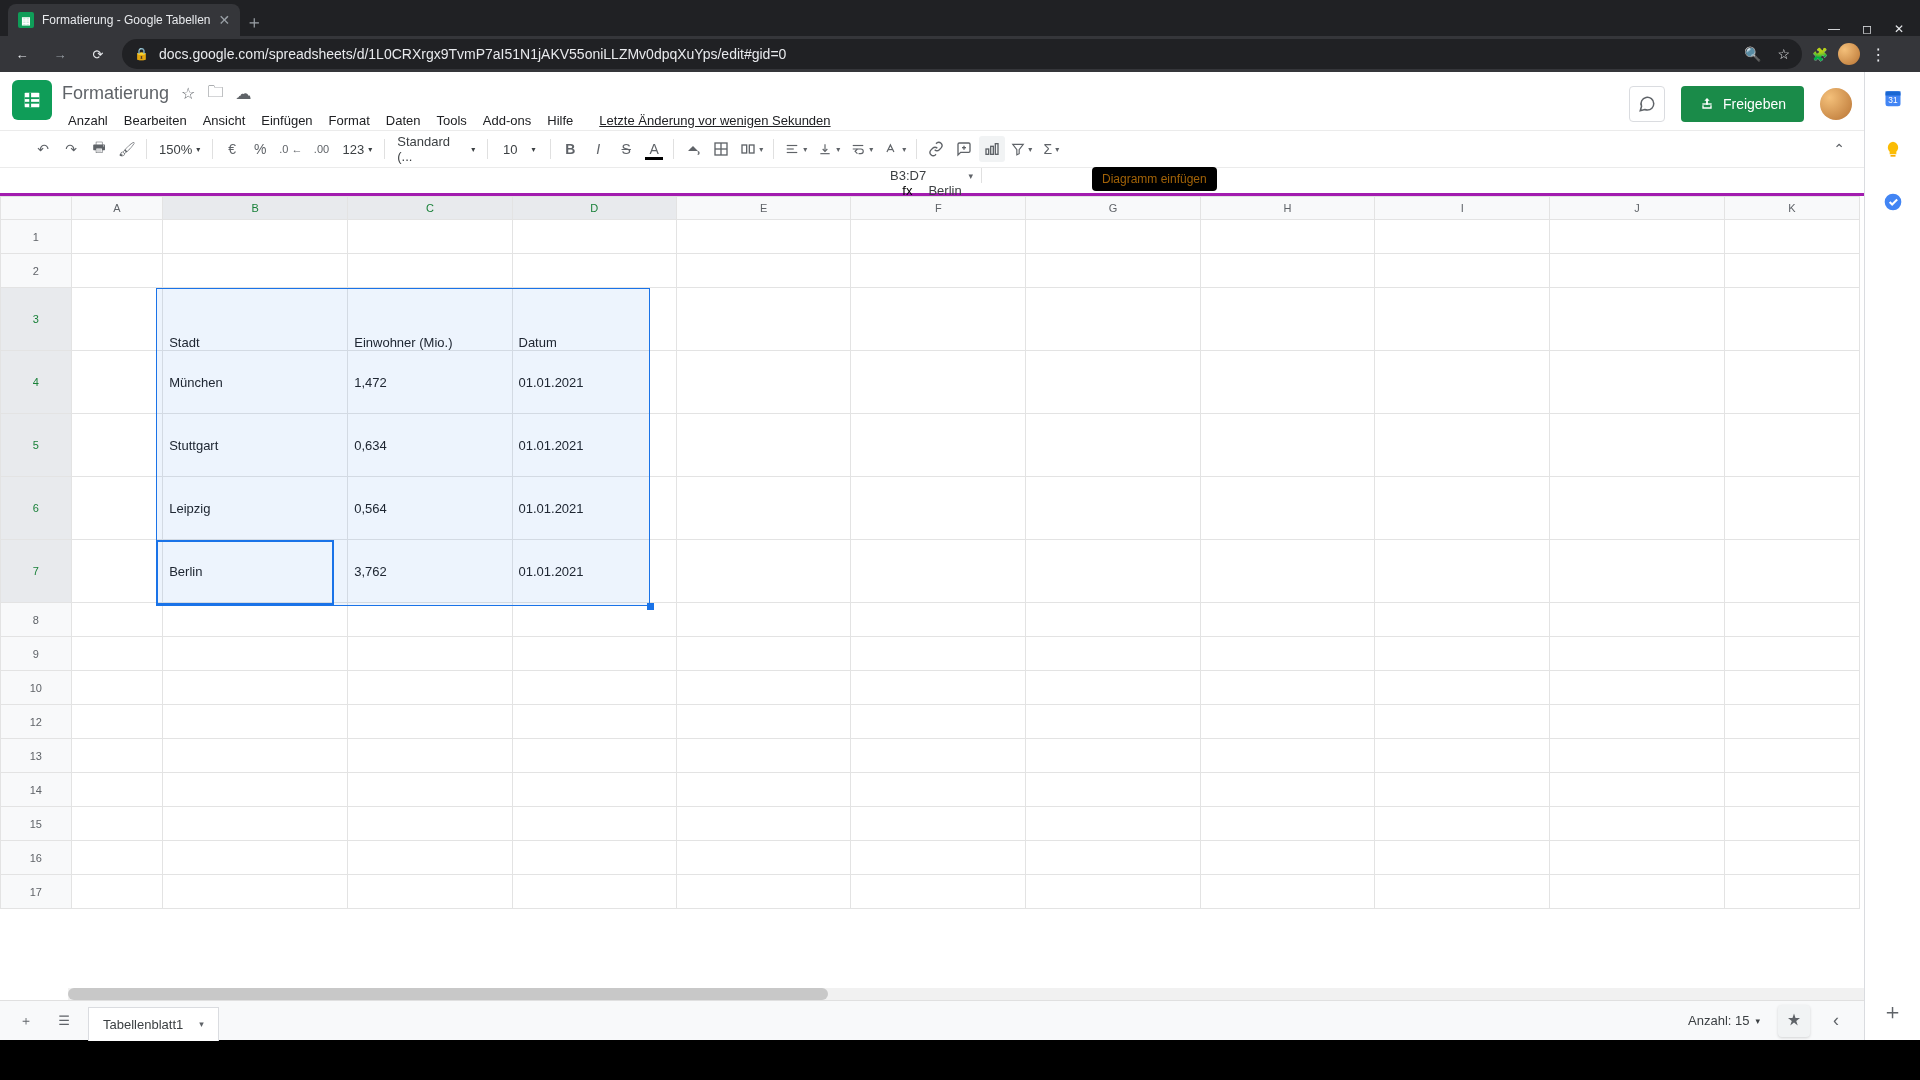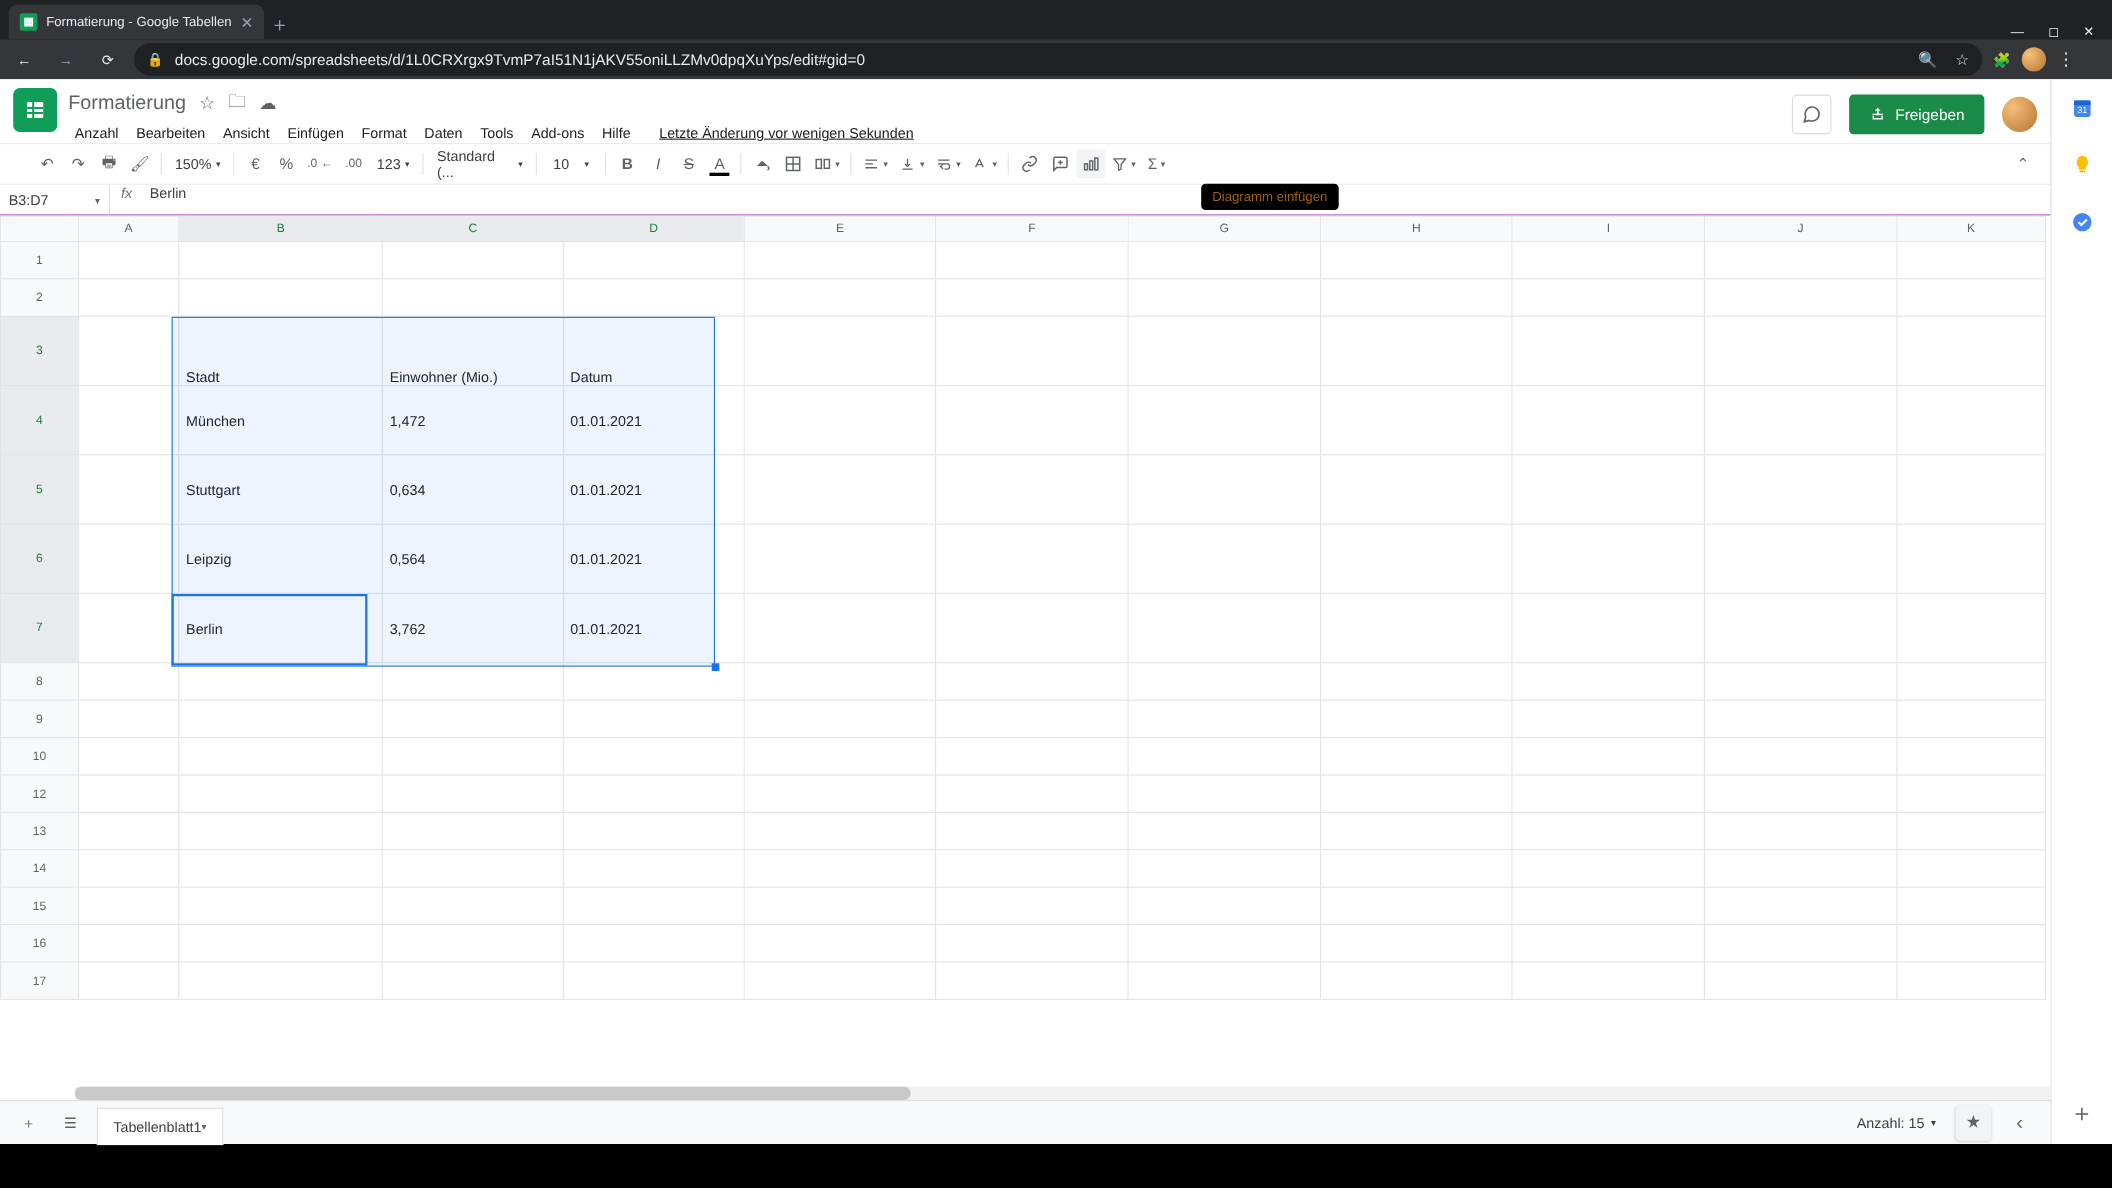--- a/index.html
+++ b/index.html
@@ -50,25 +50,25 @@
   .tbtn.drop::after { content:"▾"; font-size:8px; margin-left:3px; color:#5f6368; }
   .tsel { display:flex; align-items:center; font-size:13px; padding: 0 6px; height:26px; color:#3c4043; gap:4px; }
   .tsep { width:1px; height:20px; background:#e0e0e0; margin: 0 4px; }
   .toolbar .spacer { flex:1; }
   .chevup { font-size:14px; color:#5f6368; }
   .text-color-btn { position:relative; }
   .text-color-btn .underline-bar { position:absolute; bottom:2px; left:4px; right:4px; height:3px; background:#000; }
 
   .tooltip { position:absolute; top: 36px; left: 1092px; background:#000; color:#a16207; font-size:12px; padding: 5px 10px; border-radius:4px; white-space:nowrap; z-index:20; }
 
-  .namebox-row { display:flex; align-items:flex-start; height:28px; border-bottom:1px solid #a21caf; }
+  .namebox-row { display:flex; align-items:center; height:28px; border-bottom:3px solid #a21caf;flex-direction:column; }
   .namebox { width:100px; border-right:1px solid #e0e0e0; height:100%; display:flex; align-items:center; padding:0 8px; font-size:13px; color:#3c4043; gap:6px; }
   .namebox .dd { font-size:9px; color:#5f6368; margin-left:auto; }
   .fx-bar { flex:1; display:flex; align-items:center; padding: 0 10px; gap: 16px; font-size:13px; color:#3c4043; }
-  .fx-label { color:#737373; font-style:italic; font-size:13px; }
+  .fx-label { color:#000000; font-size:13px; }
 
   
   .grid-wrap { flex:1; overflow:hidden; position:relative; background:#fff; }
   table.grid { border-collapse:collapse; width: 1860px; table-layout:fixed; }
   .grid th, .grid td { border:1px solid #e3e3e3; font-size:13px; color:#202124; font-weight:normal; }
   .grid thead th { background:#f8f9fa; color:#5f6368; height:23px; text-align:center; font-size:11px; position:relative; }
   .grid thead th.selcol { background:#e8eaed; color:#188038; }
   .grid tbody th { background:#f8f9fa; color:#5f6368; width:68px; text-align:center; font-size:11px; }
   .grid tbody th.selrow { background:#e8eaed; color:#188038; }
   .grid tbody td { height:34px; padding:0 6px; }
@@ -92,21 +92,21 @@
   .selection-overlay { position:absolute; border:1px solid #1a73e8; background:rgba(26,115,232,0.08); pointer-events:none; z-index:5; }
   .active-cell-overlay { position:absolute; border:2px solid #1a73e8; pointer-events:none; z-index:6; }
   .sel-handle { position:absolute; width:7px; height:7px; background:#1a73e8; z-index:7; pointer-events:none; }
 
   .hscroll-track { position:absolute; left:68px; right:0; bottom:0; height:12px; background:#f1f1f1; }
   .hscroll-thumb { position:absolute; left:0; width:760px; top:0; bottom:0; background:#c8c8c8; border-radius:6px; }
 
   
   .sheettabs { height:40px; border-top:1px solid #e0e0e0; display:flex; align-items:center; padding: 0 12px; gap:10px; background:#f8f9fa; }
   .sheettabs .plusbtn, .sheettabs .menubtn { width:28px; height:28px; display:flex; align-items:center; justify-content:center; color:#5f6368; }
-  .sheet-tab { background:#fff; border:1px solid #dadce0; border-bottom:none; height:34px; padding:0 14px; display:flex; align-items:center; gap:0; color:#3c4043; border-radius:0; font-size:13px; margin-top:6px; }
+  .sheet-tab { background:#fff; border:1px solid #dadce0; border-bottom:none; height:34px; padding:0 14px; display:flex; align-items:center; gap:16px; color:#3c4043; border-radius:0; font-size:13px; margin-top:6px; }
   .sheet-tab .dd { font-size:9px; color:#5f6368; }
   .sheettabs .spacer { flex:1; }
   .count-pill { display:flex; align-items:center; gap:6px; font-size:13px; color:#3c4043; padding:4px 8px; }
   .count-pill .dd { font-size:9px; }
   .explore-btn { width:32px; height:32px; background:#f1f3f4; border-radius:4px; display:flex; align-items:center; justify-content:center; box-shadow:0 1px 3px rgba(0,0,0,0.15); }
   .nav-arrow { width:32px; height:32px; display:flex; align-items:center; justify-content:center; color:#5f6368; font-size:18px; }
 
   .taskbar { height:40px; background:#000; width:100%; }
 
   svg { display:block; }

